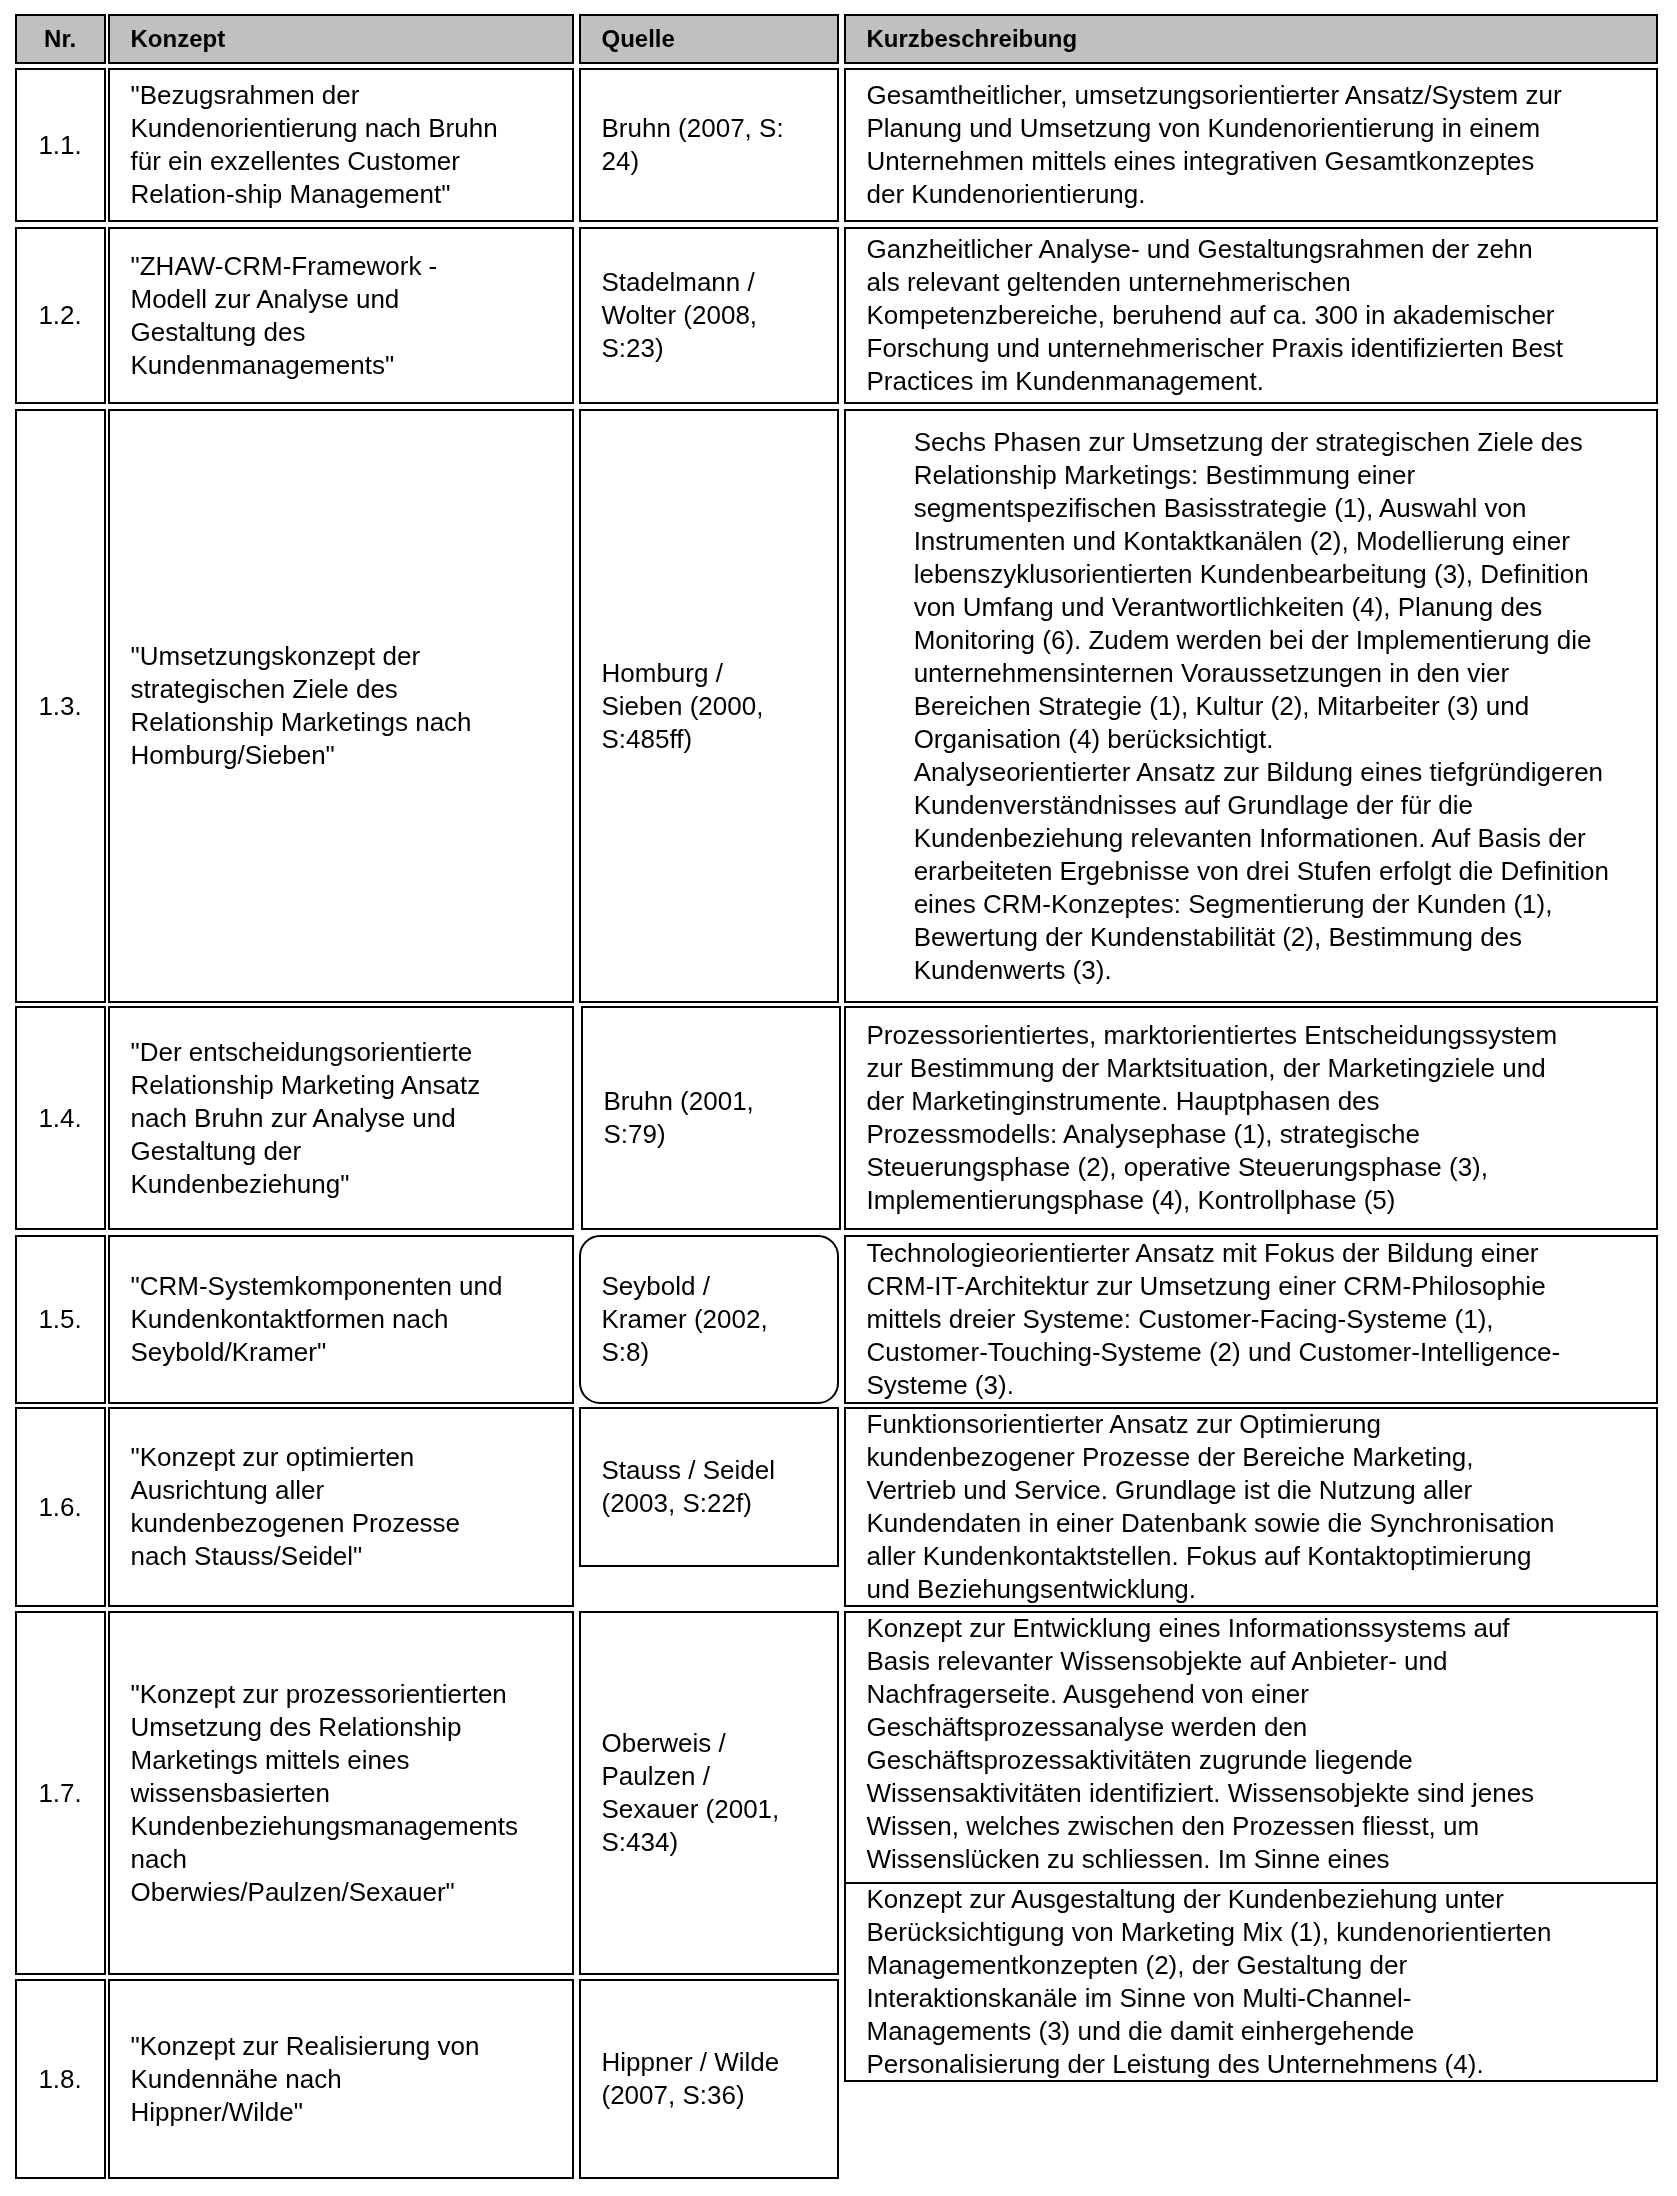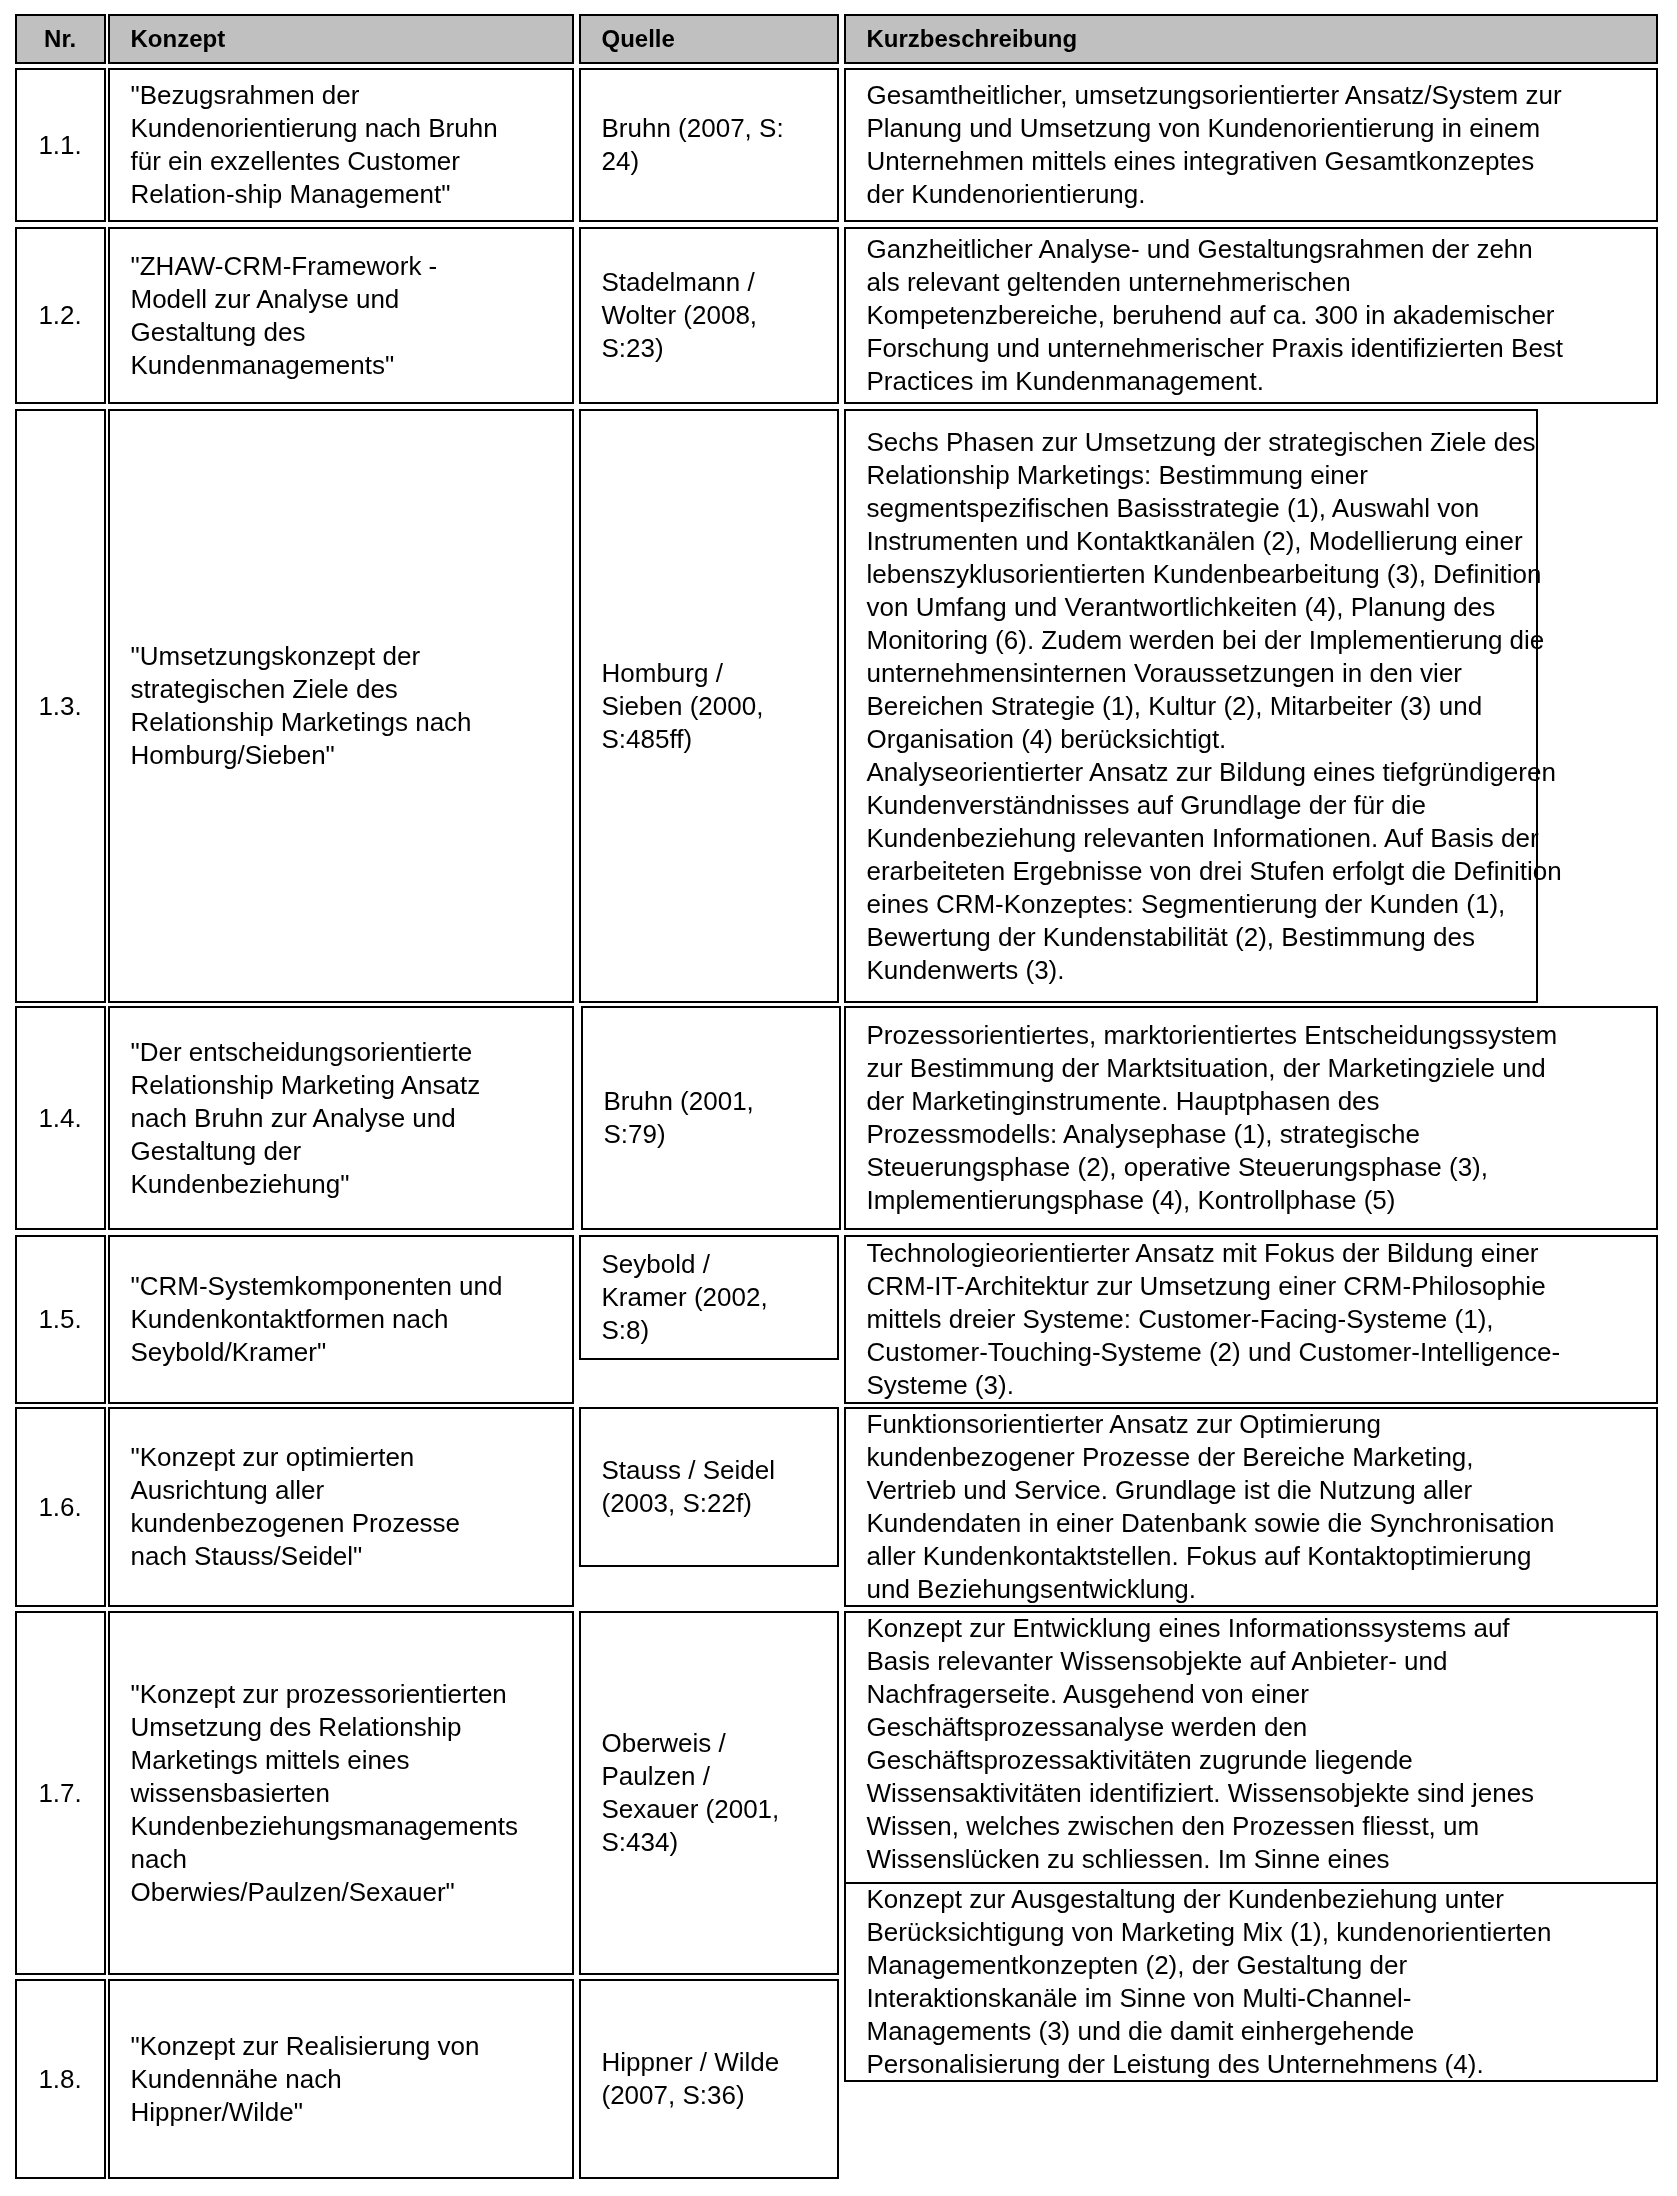--- a/index.html
+++ b/index.html
@@ -96,21 +96,21 @@
           <span class="line">Homburg/Sieben"</span>
         </div>
       </div>
       <div class="cell left" style="left: 579px; top: 409px; width: 260px; height: 594px;">
         <div class="txt">
           <span class="line">Homburg /</span>
           <span class="line">Sieben (2000,</span>
           <span class="line">S:485ff)</span>
         </div>
       </div>
-      <div class="cell desc" style="left: 844px; top: 409px; width: 694px; height: 594px;">
+      <div class="cell desc" style="left: 844px; top: 409px; width: 814px; height: 594px; align-items: center;">
         <div class="txt">
           <span class="line">Sechs Phasen zur Umsetzung der strategischen Ziele des</span>
           <span class="line">Relationship Marketings: Bestimmung einer</span>
           <span class="line">segmentspezifischen Basisstrategie (1), Auswahl von</span>
           <span class="line">Instrumenten und Kontaktkanälen (2), Modellierung einer</span>
           <span class="line">lebenszyklusorientierten Kundenbearbeitung (3), Definition</span>
           <span class="line">von Umfang und Verantwortlichkeiten (4), Planung des</span>
           <span class="line">Monitoring (6). Zudem werden bei der Implementierung die</span>
           <span class="line">unternehmensinternen Voraussetzungen in den vier</span>
           <span class="line">Bereichen Strategie (1), Kultur (2), Mitarbeiter (3) und</span>
@@ -155,21 +155,21 @@
       <div class="cell nr" style="left: 14.6px; top: 1235px; width: 91px; height: 169px;">
         <div class="txt">1.5.</div>
       </div>
       <div class="cell left" style="left: 108px; top: 1235px; width: 466px; height: 169px;">
         <div class="txt">
           <span class="line">"CRM-Systemkomponenten und</span>
           <span class="line">Kundenkontaktformen nach</span>
           <span class="line">Seybold/Kramer"</span>
         </div>
       </div>
-      <div class="cell left" style="left: 579px; top: 1235px; width: 260px; height: 125px;">
+      <div class="cell left" style="left: 579px; top: 1235px; width: 260px; height: 169px; border-radius: 21px;">
         <div class="txt">
           <span class="line">Seybold /</span>
           <span class="line">Kramer (2002,</span>
           <span class="line">S:8)</span>
         </div>
       </div>
       <div class="cell desc" style="left: 844px; top: 1235px; width: 814px; height: 169px;">
         <div class="txt">
           <span class="line">Technologieorientierter Ansatz mit Fokus der Bildung einer</span>
           <span class="line">CRM-IT-Architektur zur Umsetzung einer CRM-Philosophie</span>

